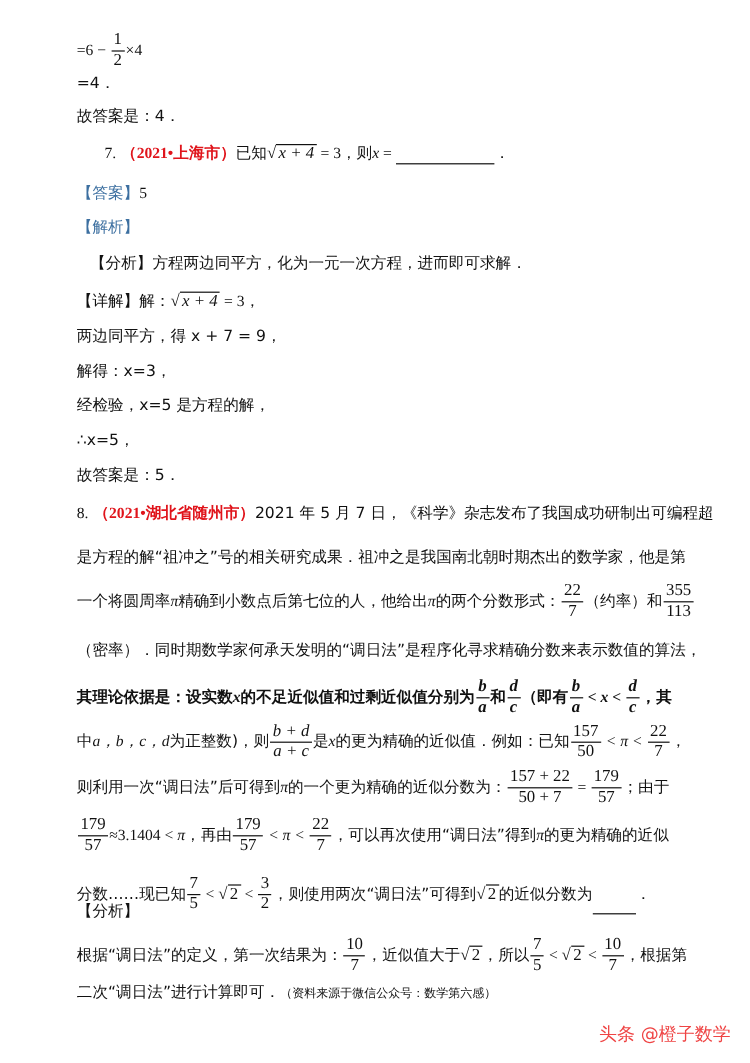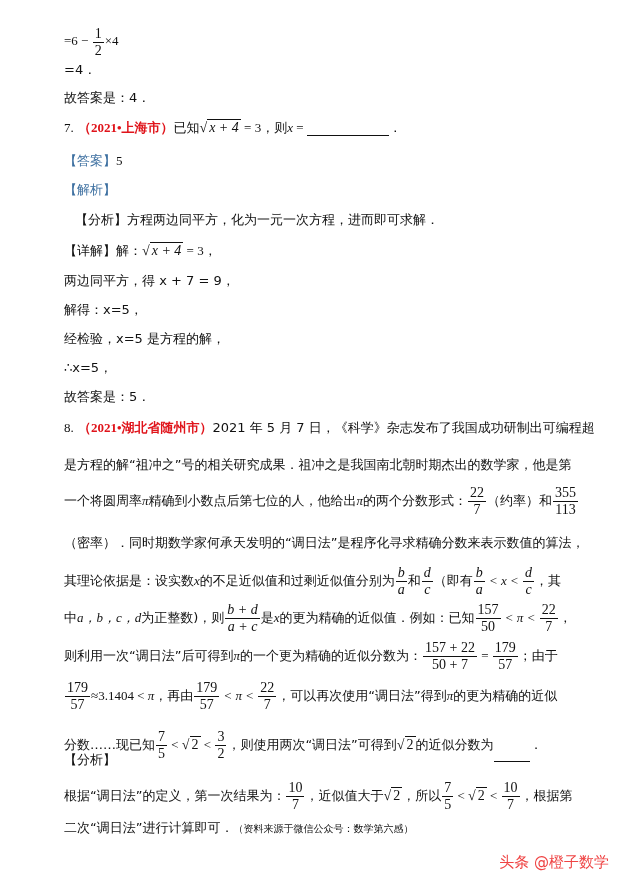--- a/index.html
+++ b/index.html
@@ -23,50 +23,50 @@
 </style>
 </head>
 <body>
 
 <div class="line serif" style="top:26px;">
   <span>=6 − </span><span class="frac"><span class="num">1</span><span class="den">2</span></span><span>×4</span>
 </div>
 <div class="line" style="top:62px;">=4．</div>
 <div class="line" style="top:90px;">故答案是：4．</div>
 
-<div class="line" style="top:120px;">
+<div class="line" style="top:120px;margin-left:23px;">
   <span class="serif">7.</span>
   <span class="red">（2021•上海市）</span><span>已知</span><span class="sqrt">√<span class="rad it">x + 4</span></span><span class="serif"> = 3，则</span><span class="it">x</span><span class="serif"> = </span><span class="blank" style="width:82px;"></span><span>．</span>
 </div>
 <div class="line" style="top:153px;">
   <span class="blue">【答案】</span><span class="serif">5</span>
 </div>
 <div class="line blue" style="top:182px;">【解析】</div>
 <div class="line" style="top:212px;margin-left:11px;">
   <span>【分析】</span><span>方程两边同平方，化为一元一次方程，进而即可求解．</span>
 </div>
 <div class="line" style="top:243px;">
   <span>【详解】</span><span>解：</span><span class="sqrt">√<span class="rad it">x + 4</span></span><span class="serif"> = 3，</span>
 </div>
 <div class="line" style="top:273px;">两边同平方，得 x + 7 = 9，</div>
-<div class="line" style="top:302px;">解得：x=5，</div>
+<div class="line" style="top:302px;">解得：x=3，</div>
 <div class="line" style="top:331px;">经检验，x=5 是方程的解，</div>
 <div class="line" style="top:360px;">∴x=5，</div>
 <div class="line" style="top:389px;">故答案是：5．</div>
 
 <div class="line" style="top:420px;">
   <span class="serif">8.</span>
   <span class="red">（2021•湖北省随州市）</span><span>2021 年 5 月 7 日，《科学》杂志发布了我国成功研制出可编程超</span>
 </div>
 <div class="line" style="top:457px;">是方程的解“祖冲之”号的相关研究成果．祖冲之是我国南北朝时期杰出的数学家，他是第</div>
 <div class="line" style="top:485px;">
   <span>一个将圆周率</span><span class="it">π</span><span>精确到小数点后第七位的人，他给出</span><span class="it">π</span><span>的两个分数形式：</span><span class="frac"><span class="num">22</span><span class="den">7</span></span><span>（约率）和</span><span class="frac"><span class="num">355</span><span class="den">113</span></span>
 </div>
 <div class="line" style="top:535px;">（密率）．同时期数学家何承天发明的“调日法”是程序化寻求精确分数来表示数值的算法，</div>
-<div class="line" style="top:565px;">
+<div class="line" style="top:565px;font-weight:bold;">
   <span>其理论依据是：设实数</span><span class="it">x</span><span>的不足近似值和过剩近似值分别为</span><span class="frac"><span class="num it">b</span><span class="den it">a</span></span><span>和</span><span class="frac"><span class="num it">d</span><span class="den it">c</span></span><span>（即有</span><span class="frac"><span class="num it">b</span><span class="den it">a</span></span><span class="it"> &lt; x &lt; </span><span class="frac"><span class="num it">d</span><span class="den it">c</span></span><span>，其</span>
 </div>
 <div class="line" style="top:602px;">
   <span>中</span><span class="it">a，b，c，d</span><span>为正整数)，则</span><span class="frac"><span class="num it">b + d</span><span class="den it">a + c</span></span><span>是</span><span class="it">x</span><span>的更为精确的近似值．例如：已知</span><span class="frac"><span class="num">157</span><span class="den">50</span></span><span class="it"> &lt; π &lt; </span><span class="frac"><span class="num">22</span><span class="den">7</span></span>，
 </div>
 <div class="line" style="top:640px;">
   <span>则利用一次“调日法”后可得到</span><span class="it">π</span><span>的一个更为精确的近似分数为：</span><span class="frac"><span class="num">157 + 22</span><span class="den">50 + 7</span></span><span class="serif"> = </span><span class="frac"><span class="num">179</span><span class="den">57</span></span><span>；由于</span>
 </div>
 <div class="line" style="top:680px;">
   <span class="frac"><span class="num">179</span><span class="den">57</span></span><span class="serif">≈3.1404 &lt;</span><span class="it"> π</span><span>，再由</span><span class="frac"><span class="num">179</span><span class="den">57</span></span><span class="it"> &lt; π &lt; </span><span class="frac"><span class="num">22</span><span class="den">7</span></span><span>，可以再次使用“调日法”得到</span><span class="it">π</span><span>的更为精确的近似</span>

